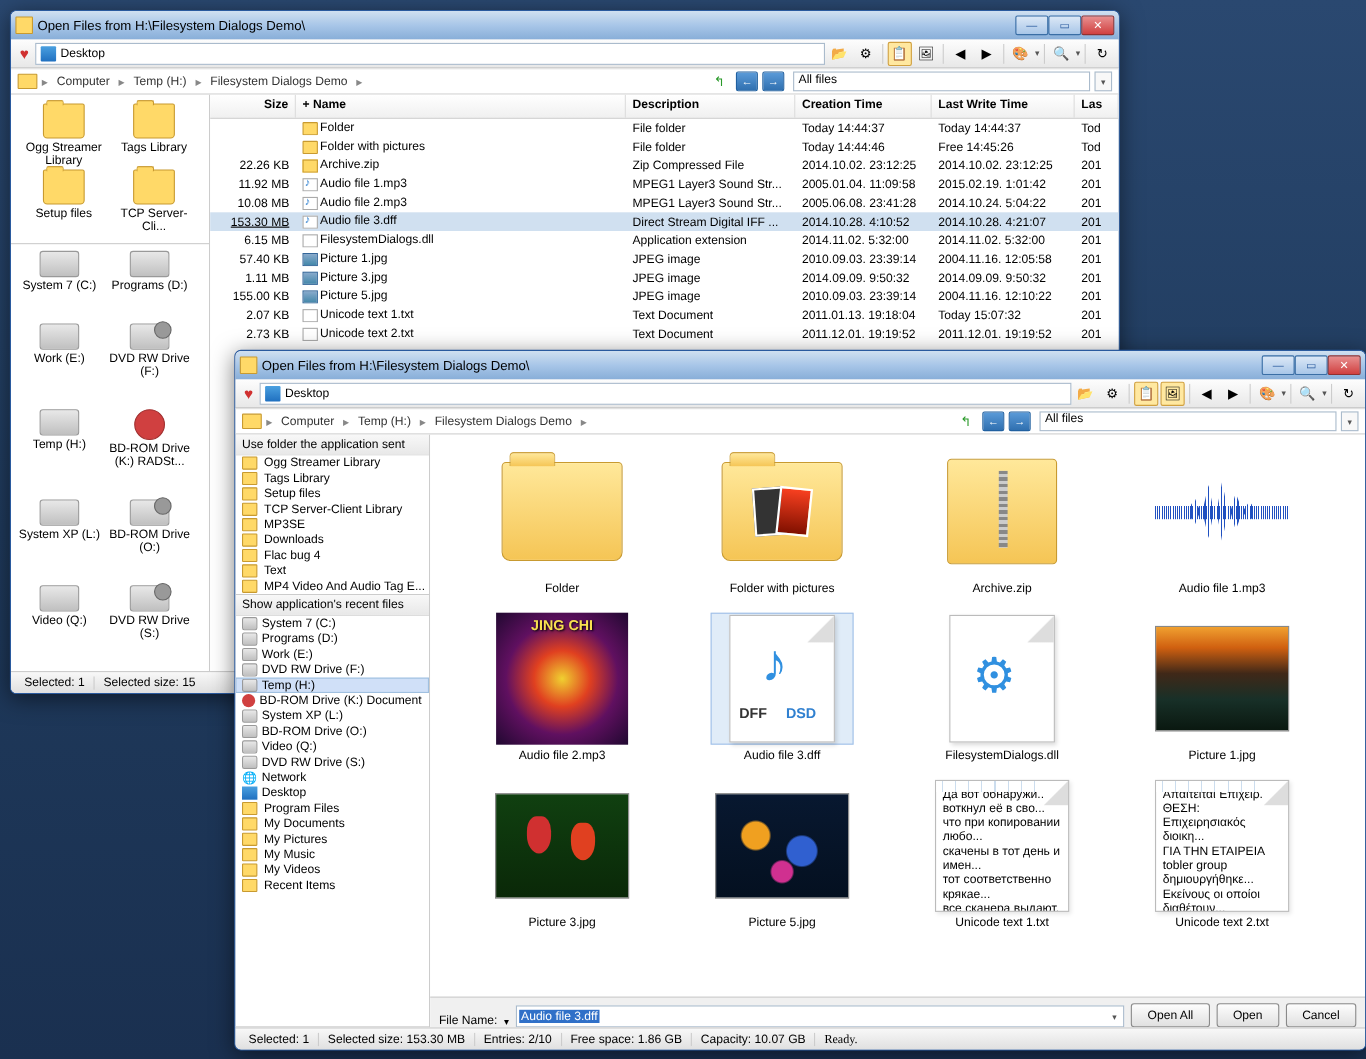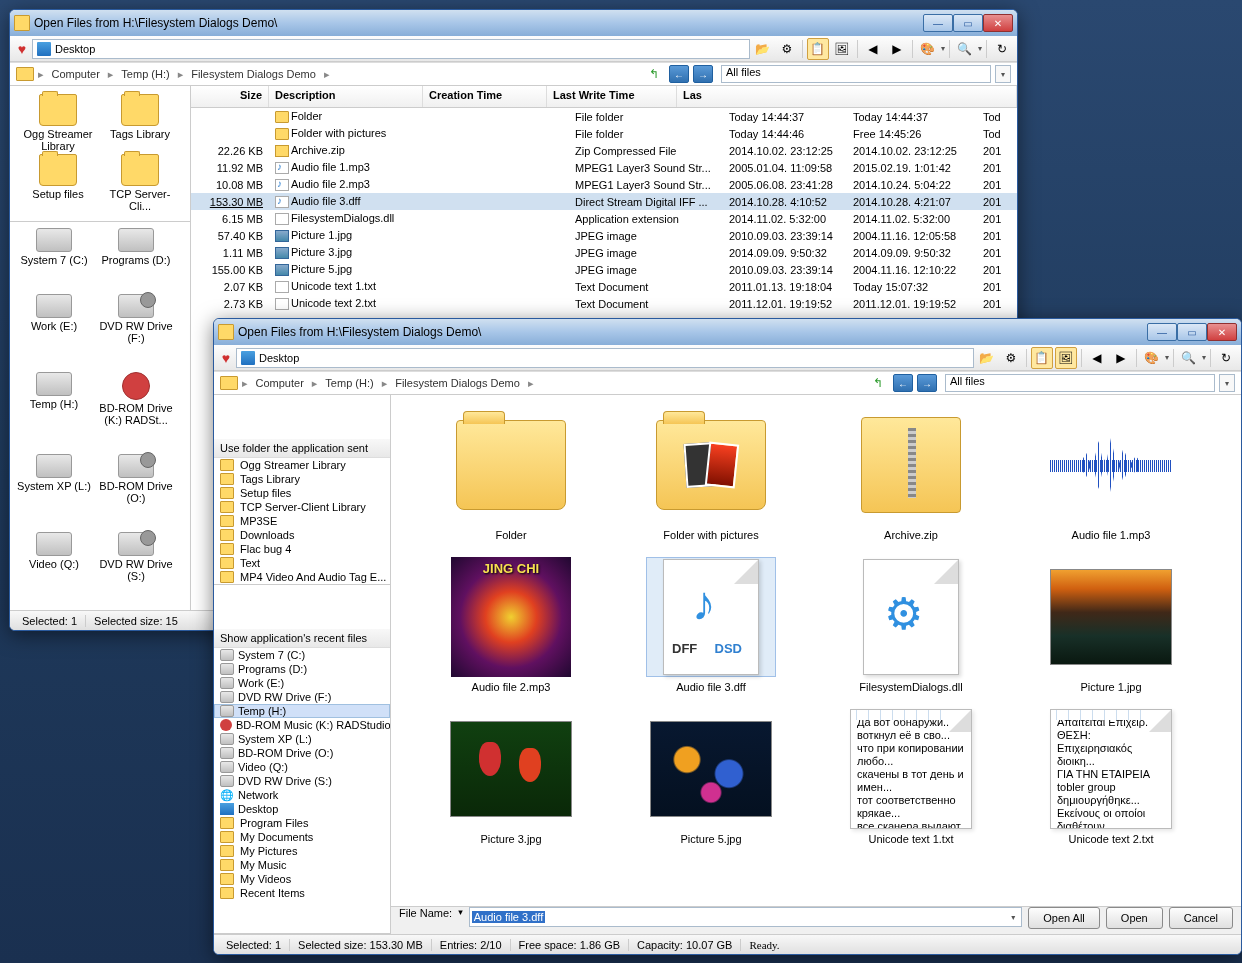--- a/index.html
+++ b/index.html
@@ -60,21 +60,21 @@
 .ic-audio{background:#fff;border:1px solid #aaa;position:relative;}
 .ic-audio::after{content:"♪";position:absolute;top:-2px;left:1px;color:#3080d0;font-size:10px;}
 .ic-dll{background:#fff;border:1px solid #aaa;}
 .ic-img{background:linear-gradient(#8ac,#48a);border:1px solid #369;}
 .ic-txt{background:#fff;border:1px solid #aaa;}
 
 .statusbar{height:20px;background:linear-gradient(#f8f8f8,#e0e0e0);border-top:1px solid #ccc;display:flex;align-items:center;padding:0 4px;gap:0;font-size:11px;}
 .sb-cell{padding:0 8px;border-right:1px solid #ccc;}
 
 
-.tree-section{border-bottom:1px solid #ccc;overflow-y:auto;margin-top:44px;}
+.tree-section{border-bottom:1px solid #ccc;overflow-y:auto;}
 .tree-hdr{background:linear-gradient(#f8f8f8,#e8e8e8);padding:3px 6px;border-bottom:1px solid #ddd;}
 .tree-item{display:flex;align-items:center;gap:4px;padding:1px 6px;white-space:nowrap;overflow:hidden;}
 .tree-item.sel{background:#d0e0f8;border:1px solid #a0c0e0;padding:0 5px;}
 .ti-icon{width:14px;height:12px;flex-shrink:0;}
 
 
 .thumb-pane{flex:1;overflow:auto;padding:10px;}
 .thumb-row{display:flex;gap:40px;margin-bottom:16px;justify-content:flex-start;padding-left:30px;}
 .thumb-item{width:160px;text-align:center;}
 .thumb-item.sel .thumb-box{background:#e0ecf8;border:1px solid #a0c0e8;}
@@ -101,21 +101,21 @@
 .thumb-pic.p1{background:linear-gradient(180deg,#f0a030 0%,#d06010 20%,#402818 45%,#183028 70%,#0a1810 100%);}
 .thumb-pic.p3{background:linear-gradient(#104010,#0a2808);position:relative;}
 .thumb-pic.p3::before{content:"";position:absolute;top:20px;left:28px;width:22px;height:34px;background:#d03030;border-radius:40% 40% 50% 50%;}
 .thumb-pic.p3::after{content:"";position:absolute;top:26px;right:30px;width:22px;height:34px;background:#e04020;border-radius:40% 40% 50% 50%;}
 .thumb-pic.p5{background:radial-gradient(circle at 30% 40%,#f0a020 0 12%,transparent 14%),radial-gradient(circle at 65% 55%,#3060d0 0 14%,transparent 16%),radial-gradient(circle at 50% 75%,#d03090 0 10%,transparent 12%),linear-gradient(#081830,#041020);}
 .thumb-txtdoc{width:140px;height:120px;background:#fff;border:1px solid #bbb;padding:6px;font-size:10px;text-align:left;overflow:hidden;line-height:13px;position:relative;box-shadow:2px 2px 4px rgba(0,0,0,0.1);}
 .thumb-txtdoc::before{content:"";position:absolute;top:0;left:0;height:10px;right:26px;background:repeating-linear-gradient(90deg,#fff 0,#fff 5px,#cde 5px,#cde 6px,#fff 6px,#fff 12px);}
 .thumb-txtdoc::after{content:"";position:absolute;top:0;right:0;width:22px;height:22px;background:linear-gradient(135deg,#fff 48%,#ddd 52%);}
 .thumb-label{margin-top:4px;}
 
-.bottom-bar{height:28px;border-top:1px solid #ccc;background:#f0f0f0;display:flex;align-items:flex-start;padding:0 8px;gap:6px;}
+.bottom-bar{height:28px;border-top:1px solid #ccc;background:#f0f0f0;display:flex;align-items:flex-end;padding:0 8px;gap:6px;}
 .fn-combo{flex:1;height:20px;border:1px solid #abc;background:#fff;display:flex;align-items:center;padding:0 2px;}
 .fn-sel{background:#3070c8;color:#fff;padding:0 2px;}
 .btn{height:22px;padding:0 14px;border:1px solid #8a8a8a;background:linear-gradient(#fdfdfd,#e0e0e0);border-radius:3px;}
 </style>
 </head>
 <body>
 
 <div class="window" style="left:9px;top:9px;width:1009px;height:622px;">
  <div class="titlebar">
   <span class="titlebar-icon"></span>
@@ -227,20 +227,21 @@
           </div>
           <div class="dr-item">
             <div class="dr-icon dvd"></div>
             <div class="dr-label">DVD RW Drive (S:)</div>
           </div>
         </div>
   </div>
   <div class="right-pane">
    <div class="list-header">
     <div class="lh-col" style="width:78px;text-align:right;">Size</div>
+    <div class="lh-col" style="width:300px;">+ Name</div>
     <div class="lh-col" style="width:154px;">Description</div>
     <div class="lh-col" style="width:124px;">Creation Time</div>
     <div class="lh-col" style="width:130px;">Last Write Time</div>
     <div class="lh-col" style="flex:1;">Las</div>
    </div>
    <div class="list-body" id="w1-rows">
           <div class="row ">
      <div class="cell size" style="width:78px;"></div>
      <div class="cell" style="width:300px;"><span class="row-icon ic-folder"></span>Folder</div>
      <div class="cell" style="width:154px;">File folder</div>
@@ -456,21 +457,21 @@
             <div class="tree-item ">
               <span class="ti-icon" style="background:linear-gradient(#e8e8e8,#c0c0c0);border:1px solid #999;border-radius:2px;"></span>
               <span>DVD RW Drive (F:)</span>
             </div>
             <div class="tree-item sel">
               <span class="ti-icon" style="background:linear-gradient(#e8e8e8,#c0c0c0);border:1px solid #999;border-radius:2px;"></span>
               <span>Temp (H:)</span>
             </div>
             <div class="tree-item ">
               <span class="ti-icon" style="background:#d04040;border-radius:50%;width:12px;height:12px;"></span>
-              <span>BD-ROM Music (K:) RADStudio</span>
+              <span>BD-ROM Drive (K:) Document</span>
             </div>
             <div class="tree-item ">
               <span class="ti-icon" style="background:linear-gradient(#e8e8e8,#c0c0c0);border:1px solid #999;border-radius:2px;"></span>
               <span>System XP (L:)</span>
             </div>
             <div class="tree-item ">
               <span class="ti-icon" style="background:linear-gradient(#e8e8e8,#c0c0c0);border:1px solid #999;border-radius:2px;"></span>
               <span>BD-ROM Drive (O:)</span>
             </div>
             <div class="tree-item ">

